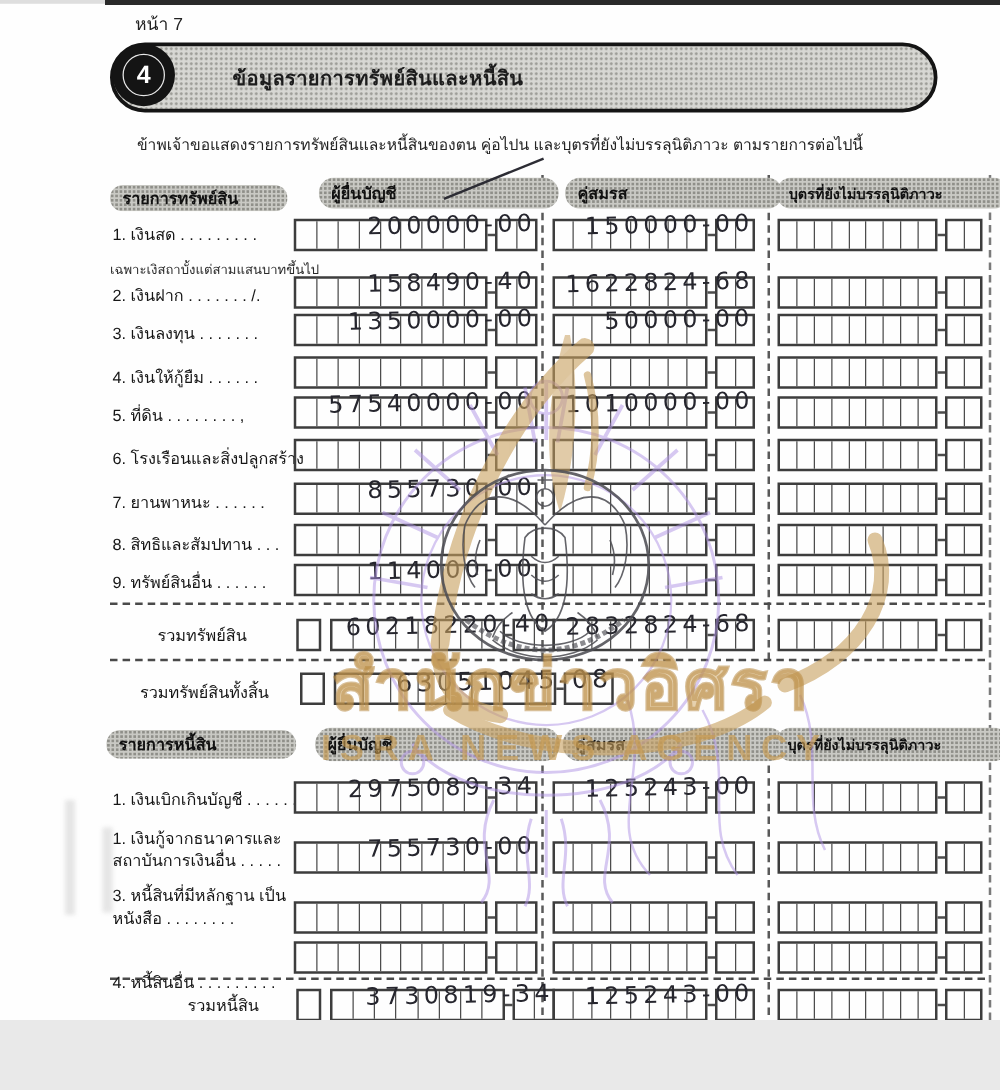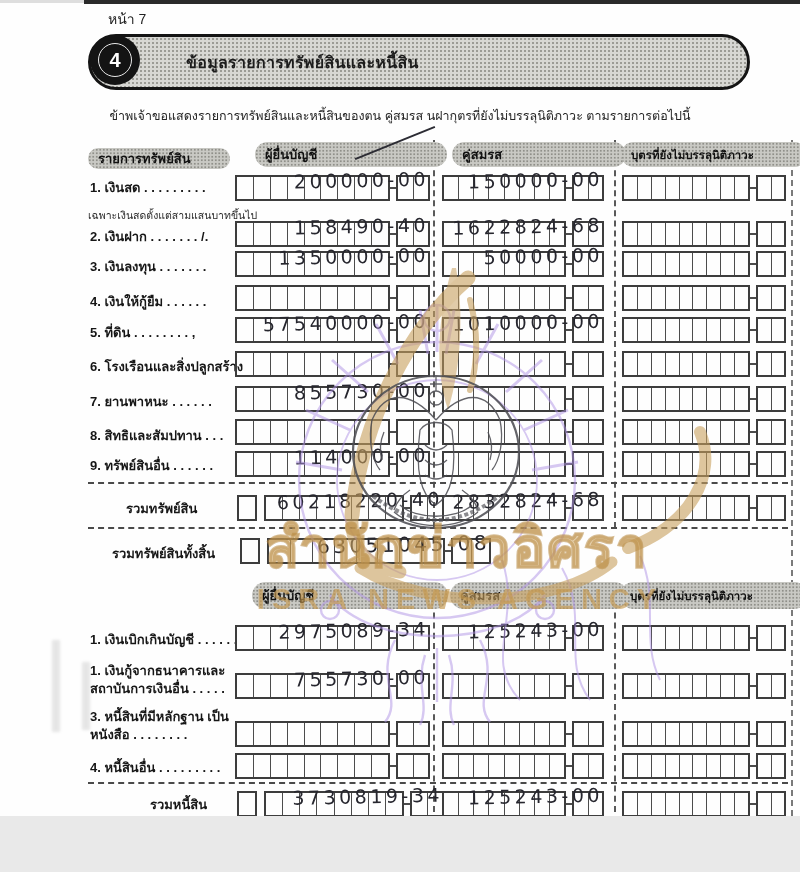--- a/index.html
+++ b/index.html
@@ -19,21 +19,21 @@
   #sec-ring{width:32px;height:32px;border:1.5px solid #e8e8e8;border-radius:50%;display:flex;
           align-items:center;justify-content:center;color:#fff;font-size:20px;font-weight:bold;}
   #sec-title{margin-left:95px;font-size:16px;font-weight:bold;color:#1d1d1d;letter-spacing:.3px;}
   #intro{position:absolute;left:0;top:106px;width:800px;text-align:center;font-size:12.5px;color:#242424;}
   
   .pill{position:absolute;border-radius:14px;background-color:#c9c9c4;
         background-image:radial-gradient(#8f8f89 1px, transparent 1.2px);background-size:3.5px 3.5px;
         display:flex;align-items:center;padding:0 10px;font-weight:bold;color:#111;font-size:13px;}
   .pill.small{font-size:11.5px;}
   
-  .lbl{position:absolute;font-size:13px;color:#161616;white-space:nowrap;line-height:1.35;font-weight:bold;}
+  .lbl{position:absolute;font-size:13px;color:#161616;white-space:nowrap;line-height:1.35;}
   .lbl.wrap{white-space:normal;width:152px;}
   .note{position:absolute;font-size:10.5px;color:#2a2a2a;}
   
   .comb{position:absolute;display:flex;align-items:center;height:28px;}
   .comb-main,.comb-sat{display:flex;height:26px;border:2px solid #3d3d3d;background:transparent;box-sizing:border-box;}
   .cc{border-right:1.4px solid #4c4c4c;}
   .cc:last-child{border-right:none;}
   .f1 .comb-main{width:155px;} .f1 .comb-sat{width:34px;}
   .f2 .comb-main{width:124px;} .f2 .comb-sat{width:32px;}
   .f3 .comb-main{width:128px;} .f3 .comb-sat{width:30px;}
@@ -69,21 +69,21 @@
   <div id="topbar"></div>
   <div id="pageno">หน้า 7</div>
 
   <div id="banner">
     <div id="sec-circle">
       <div id="sec-ring">4</div>
     </div>
     <div id="sec-title">ข้อมูลรายการทรัพย์สินและหนี้สิน</div>
   </div>
 
-  <div id="intro">ข้าพเจ้าขอแสดงรายการทรัพย์สินและหนี้สินของตน คู่สมรส นฝากุตรที่ยังไม่บรรลุนิติภาวะ ตามรายการต่อไปนี้</div>
+  <div id="intro">ข้าพเจ้าขอแสดงรายการทรัพย์สินและหนี้สินของตน คู่อไปน และบุตรที่ยังไม่บรรลุนิติภาวะ ตามรายการต่อไปนี้</div>
 
   <div class="vdash" style="left:433px;top:140px;height:388px;"></div>
   <div class="vdash" style="left:433px;top:592px;height:220px;"></div>
   <div class="vdash" style="left:614px;top:140px;height:388px;"></div>
   <div class="vdash" style="left:614px;top:592px;height:220px;"></div>
   <div class="vdash" style="left:791px;top:140px;height:676px;border-color:#7a7a7a;"></div>
 
   <div class="hdash" style="left:88px;top:482px;width:700px;"></div>
   <div class="hdash" style="left:88px;top:527px;width:700px;"></div>
   <div class="hdash" style="left:88px;top:782px;width:700px;"></div>
@@ -97,21 +97,21 @@
     </div>
   <div class="pill" style="left:452px;top:142px;width:154px;height:25px;">
     <span>คู่สมรส</span>
     </div>
   <div class="pill small" style="left:621px;top:142px;width:166px;height:25px;">
     <span>บุตรที่ยังไม่บรรลุนิติภาวะ</span>
     </div>
   <div class="pen-slash"></div>
 
   <div class="lbl" style="left:90px;top:179px;">1. เงินสด  .  .  .  .  .  .  .  .  .</div>
-  <div class="note" style="left:88px;top:207px;">เฉพาะเงินสดตั้งแต่สามแสนบาทขึ้นไป</div>
+  <div class="note" style="left:88px;top:207px;">เฉพาะเงิสถาบั้งแต่สามแสนบาทขึ้นไป</div>
   <div class="comb f1" style="left:235px;top:174px;">
     <div class="comb-main">
         <div class="cc"></div>
         <div class="cc"></div>
         <div class="cc"></div>
         <div class="cc"></div>
         <div class="cc"></div>
         <div class="cc"></div>
         <div class="cc"></div>
         <div class="cc"></div>
@@ -698,20 +698,23 @@
         <div class="cc"></div>
       </div>
       <div class="link"></div>
       <div class="comb-sat">
         <div class="cc"></div>
         <div class="cc"></div>
       </div>
     <span class="hw" style="font-size:20px;">63051045-08</span>
     </div>
 
+  <div class="pill" style="left:85px;top:584px;width:132px;height:23px;">
+    <span>รายการหนี้สิน</span>
+    </div>
   <div class="pill" style="left:252px;top:582px;width:176px;height:27px;">
     <span>ผู้ยื่นบัญชี</span>
     </div>
   <div class="pill" style="left:450px;top:582px;width:158px;height:27px;">
     <span>คู่สมรส</span>
     </div>
   <div class="pill small" style="left:620px;top:582px;width:168px;height:27px;">
     <span>บุตรที่ยังไม่บรรลุนิติภาวะ</span>
     </div>
 
@@ -882,21 +885,21 @@
         <div class="cc"></div>
       </div>
       <div class="link"></div>
       <div class="comb-sat">
         <div class="cc"></div>
         <div class="cc"></div>
       </div>
     <span class="hw"></span>
     </div>
 
-  <div class="lbl" style="left:90px;top:759px;">4. หนี้สินอื่น  . . . . . . . . .</div>
+  <div class="lbl" style="left:90px;top:777px;">4. หนี้สินอื่น  . . . . . . . . .</div>
   <div class="comb f1" style="left:235px;top:752px;">
     <div class="comb-main">
         <div class="cc"></div>
         <div class="cc"></div>
         <div class="cc"></div>
         <div class="cc"></div>
         <div class="cc"></div>
         <div class="cc"></div>
         <div class="cc"></div>
         <div class="cc"></div>

